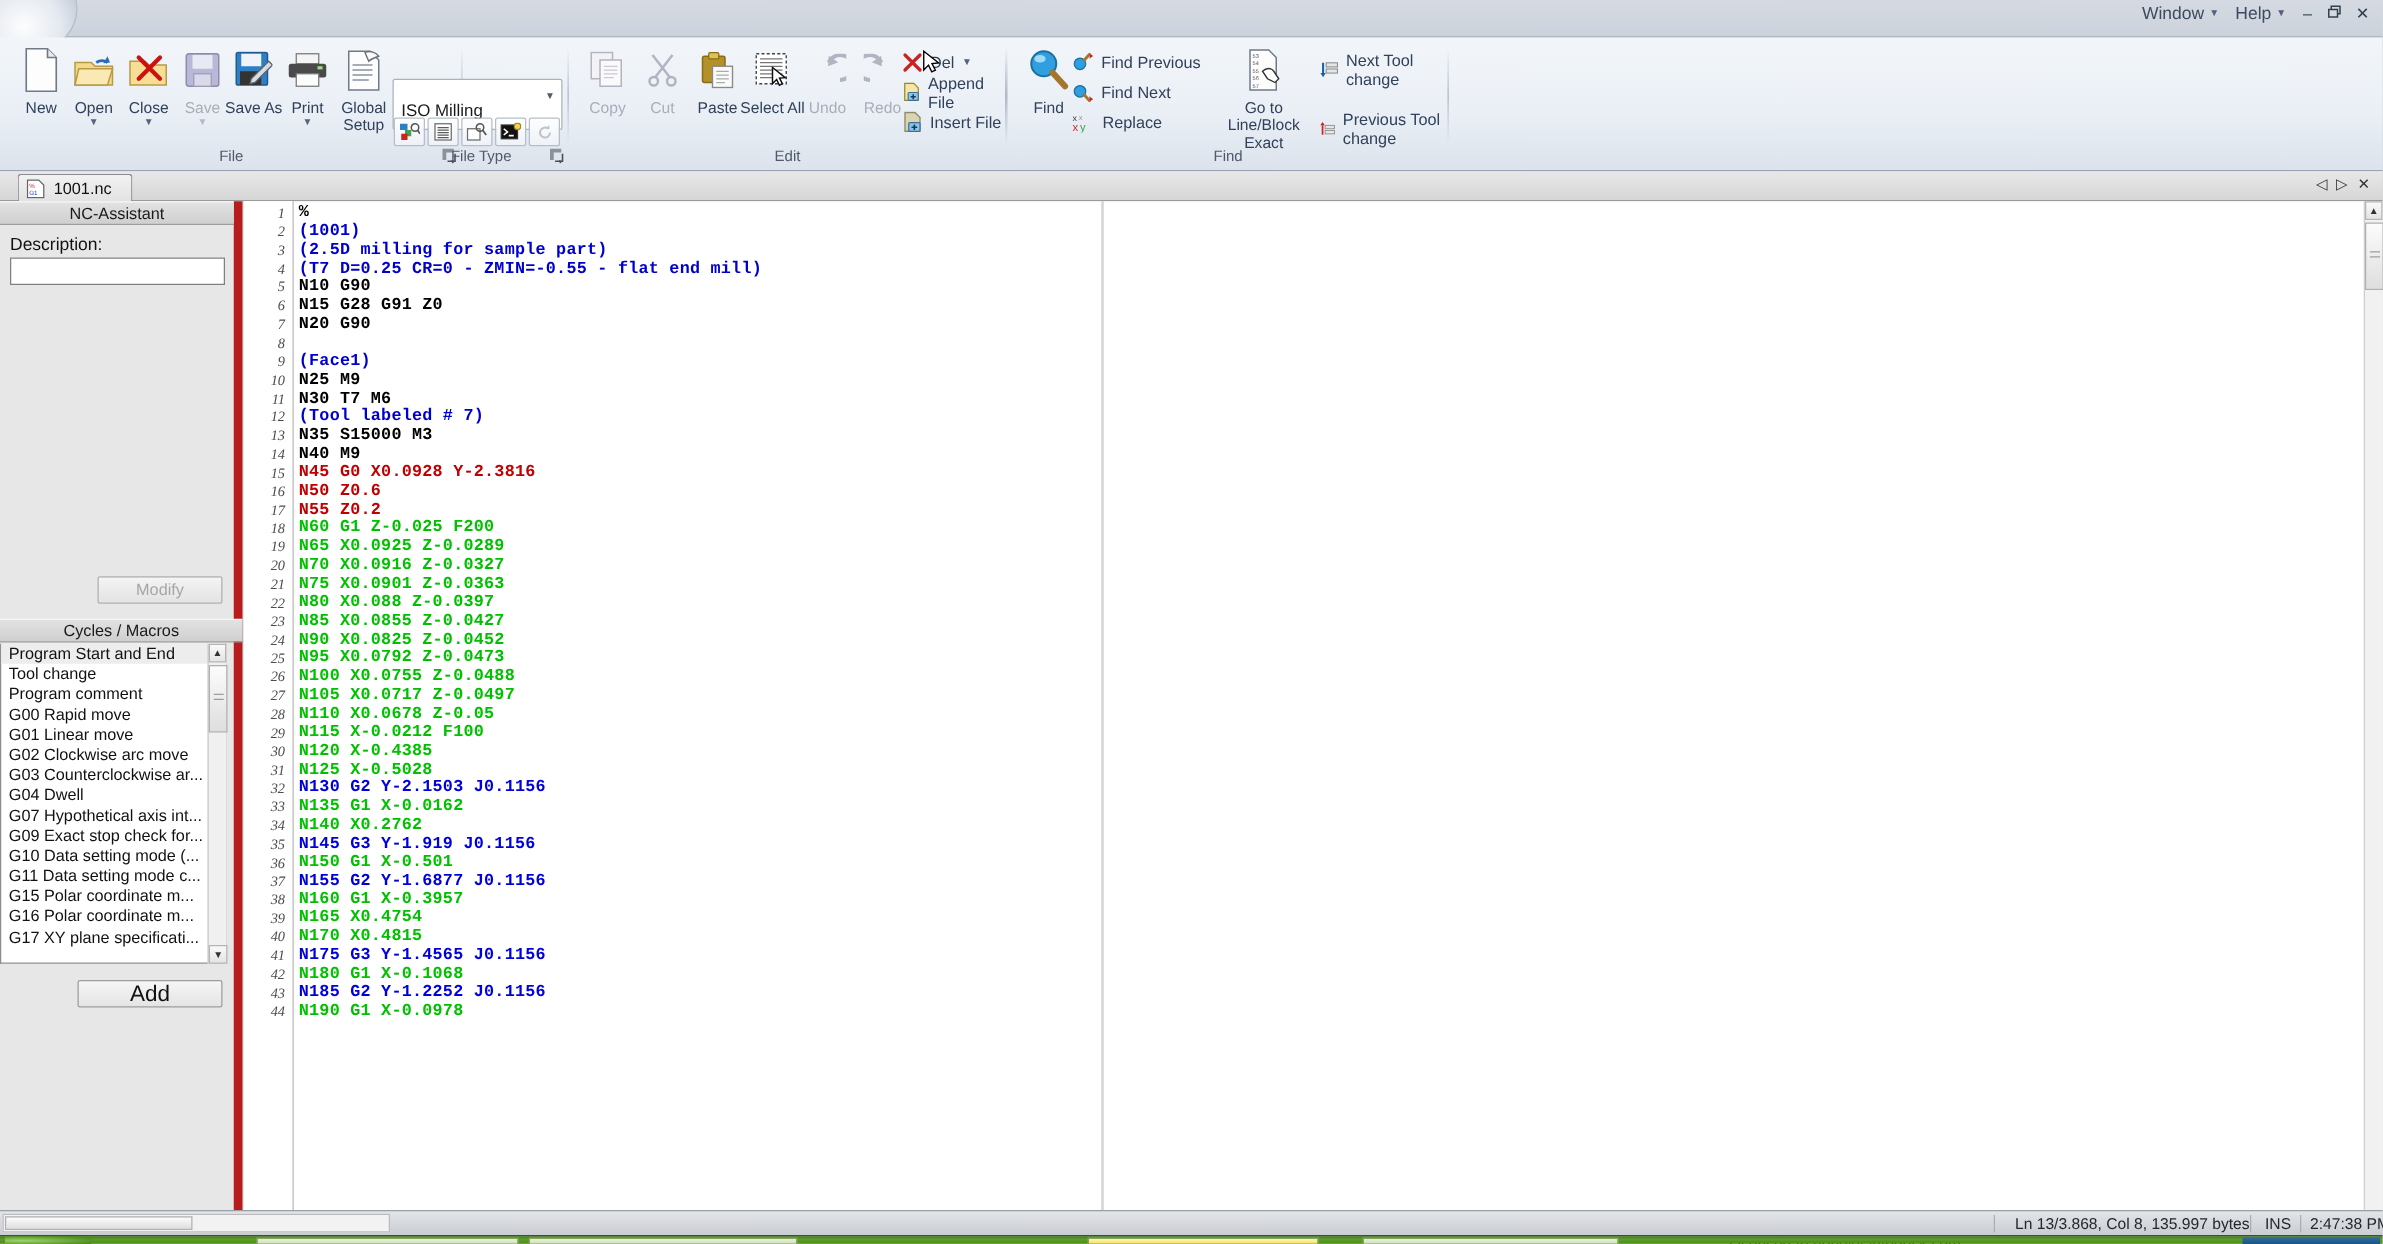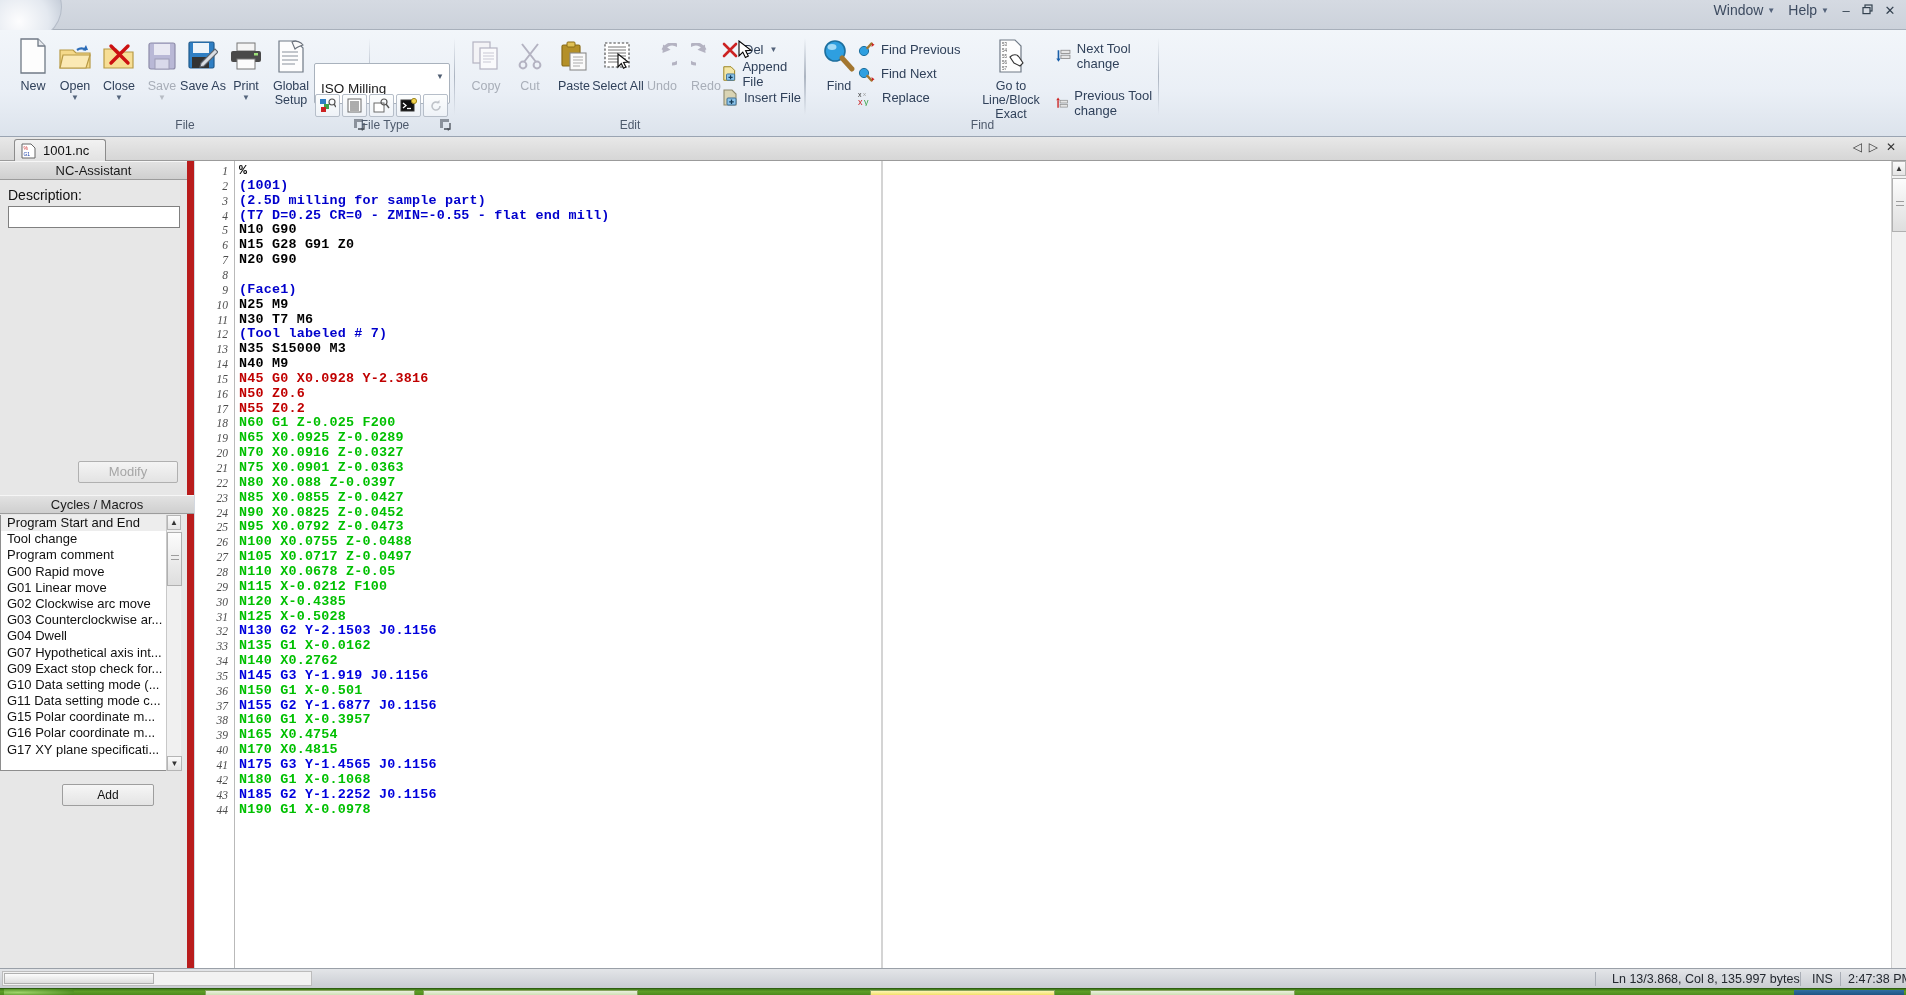--- a/index.html
+++ b/index.html
@@ -129,24 +129,24 @@
   #cmscroll{
     position:absolute; left:166px; top:354px; width:15px; height:256px;
     background:#f0f0f0; border-left:1px solid #c8c8c8;
   }
   .sbarrow{ height:15px; background:linear-gradient(to bottom,#fafafa,#e4e4e4);
     border:1px solid #b5b5b5; display:flex;align-items:center;justify-content:center;
     font-size:8px;color:#333; cursor:default;}
   #cmthumb{ position:absolute; left:0; top:17px; width:15px; height:54px;
     background:linear-gradient(to bottom,#fcfcfc,#dedede); border:1px solid #b0b0b0; cursor:default;}
   #addbtn{
-    position:absolute; left:62px; top:623px; width:92px; height:22px;
+    position:absolute; left:62px; top:623px; width:116px; height:22px;
     background:linear-gradient(to bottom,#f6f6f6,#e4e4e4);
     border:1px solid #9e9e9e; border-radius:2px;
-    font-size:12px; color:#111; text-align:center; line-height:20px; cursor:default;
+    font-size:18px; color:#111; text-align:center; line-height:20px; cursor:default;
   }
 
   
   #editorwrap{
     position:absolute; left:195px; top:161px; width:1711px; height:807px;
     background:#fff;
   }
   #gutterbg{ position:absolute; left:0; top:0; width:39px; height:807px; background:#fff; }
   #gutterline{ position:absolute; left:39px; top:0; width:1px; height:807px; background:#b9b9b9; }
   .codeline{ position:absolute; left:0; height:14.85px; white-space:pre; }

